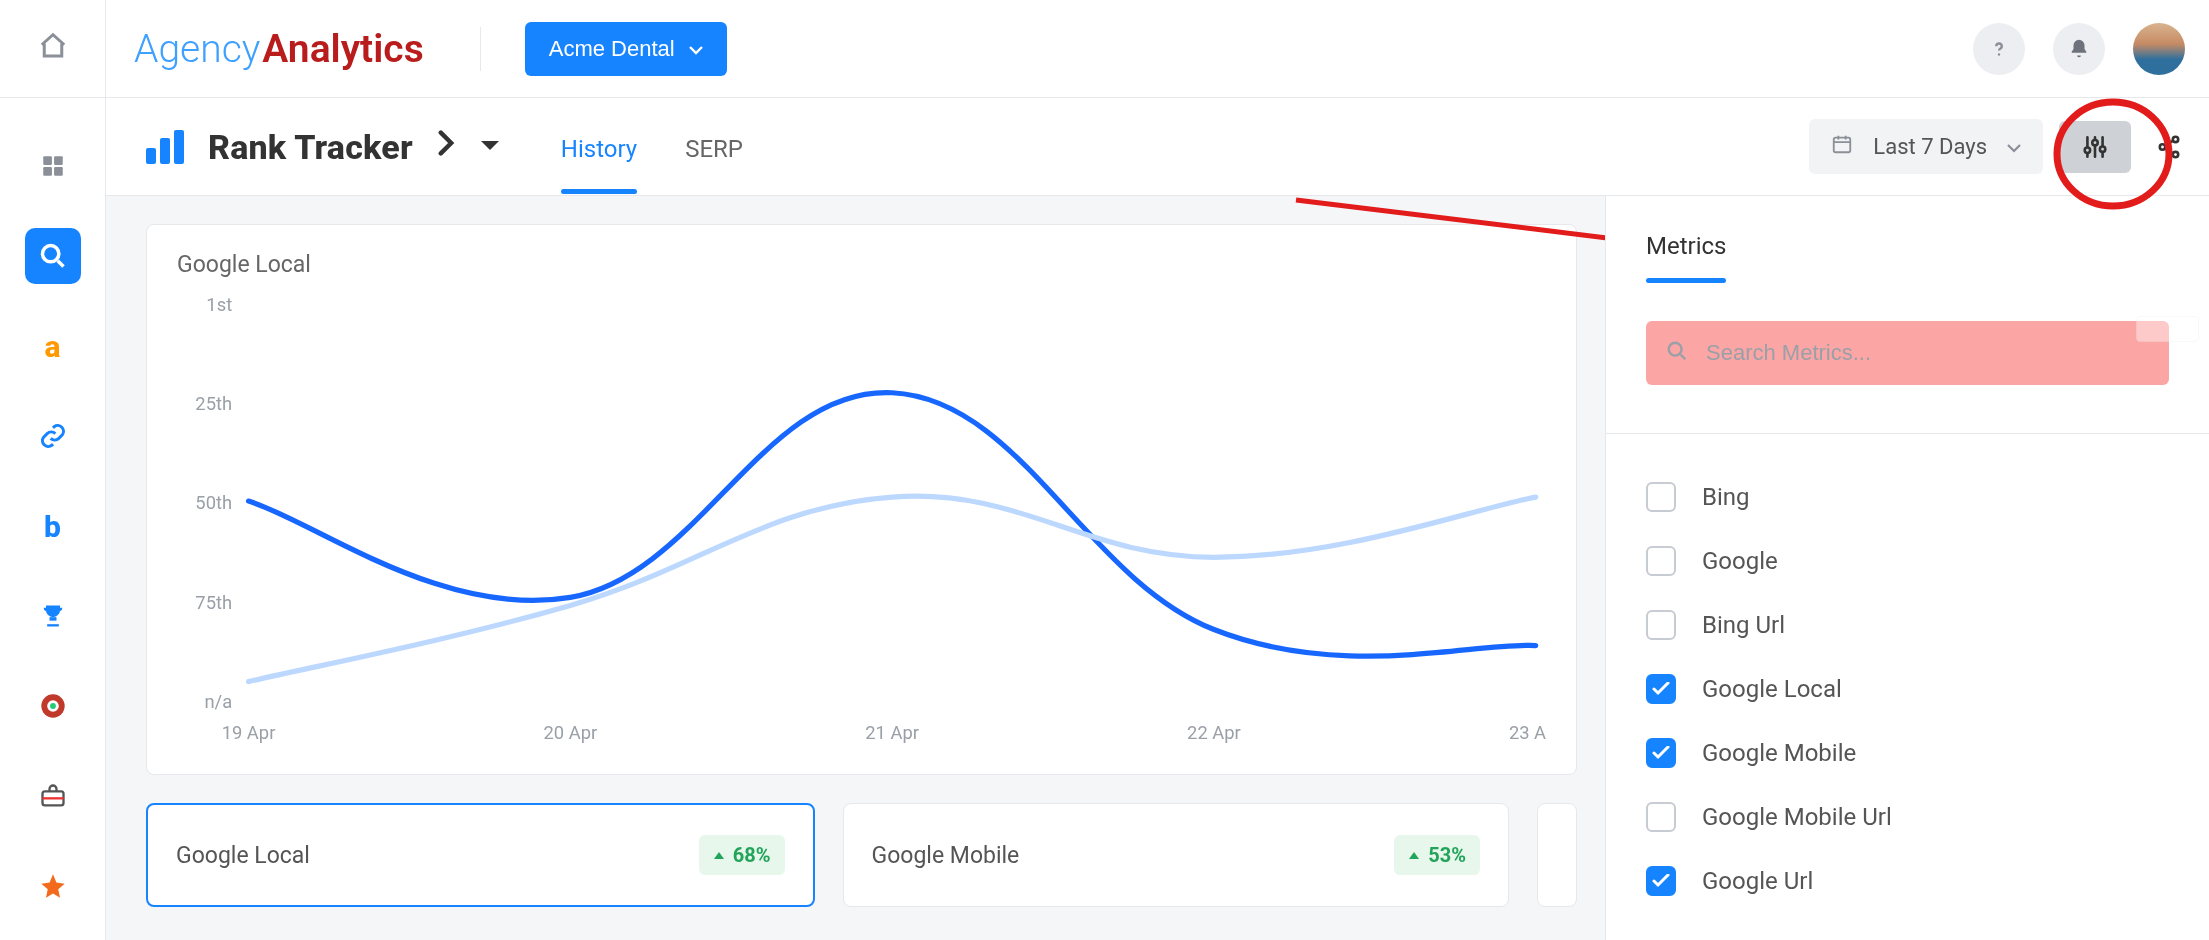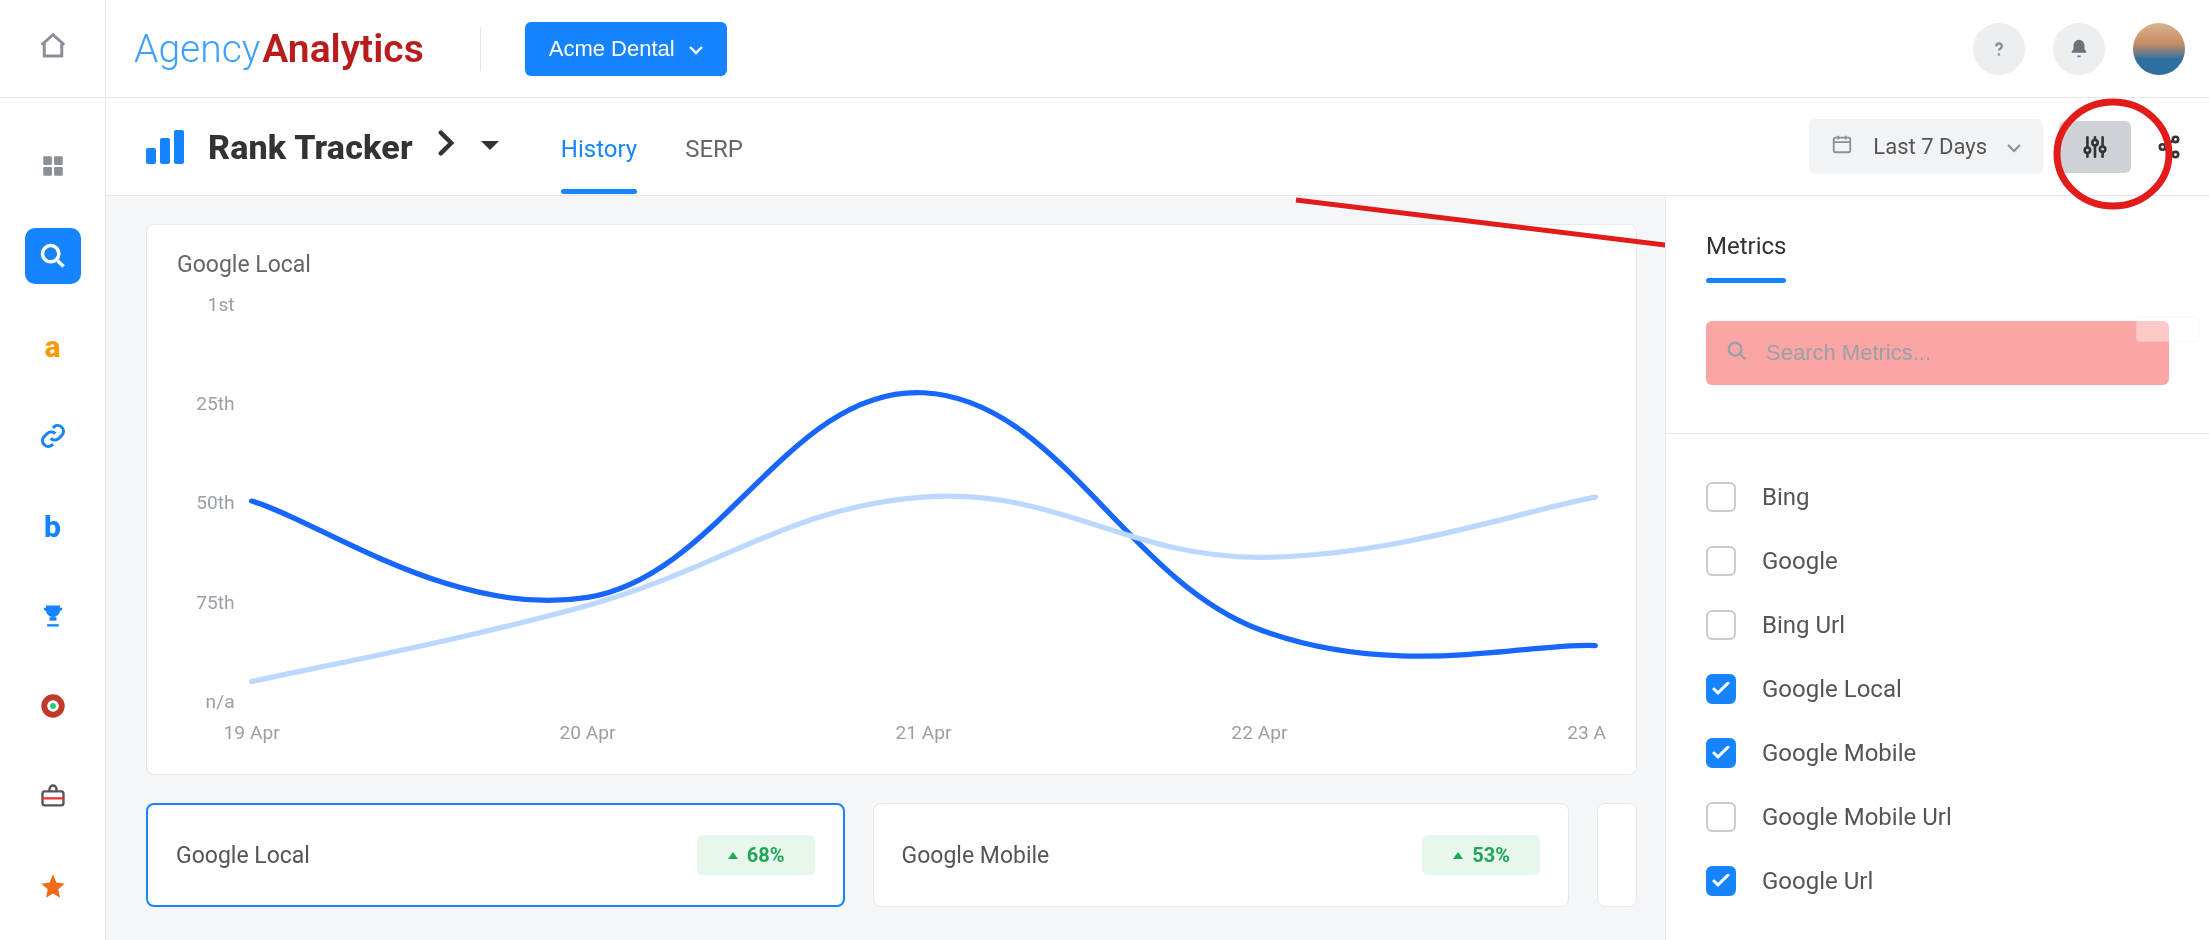--- a/index.html
+++ b/index.html
@@ -98,26 +98,26 @@
   svg.chart{width:100%;height:100%;}
 
   .stat-row{display:flex;gap:28px;margin-top:28px;}
   .stat-card{
     flex:1;min-width:0;padding:30px 28px;display:flex;align-items:center;justify-content:space-between;
   }
   .stat-card.selected{border:2px solid var(--blue);}
   .stat-label{font-size:23px;color:#555;}
   .chip{
     background:var(--chip-green);color:var(--green);font-weight:700;font-size:20px;
-    padding:8px 30px;border-radius:6px;display:flex;align-items:center;gap:8px;
+    padding:8px 14px;border-radius:6px;display:flex;align-items:center;gap:8px;
   }
 
   
   .metrics-panel{
-    width:544px;border-left:1px solid var(--border);padding:36px 40px 36px 40px;background:#fff;
+    width:604px;border-left:1px solid var(--border);padding:36px 40px 36px 40px;background:#fff;
     display:flex;flex-direction:column;gap:24px;position:relative;
   }
   .metrics-title{font-size:24px;color:#333;}
   .metrics-under{height:5px;width:80px;background:var(--blue);border-radius:3px;margin-top:-6px;}
   .search-field{
     background:#fca5a5;border-radius:6px;display:flex;align-items:center;gap:16px;
     padding:18px 20px;color:#9aa0a8;margin-top:14px;
   }
   .search-field input{
     border:none;background:transparent;font-size:22px;flex:1;color:#333;outline:none;

